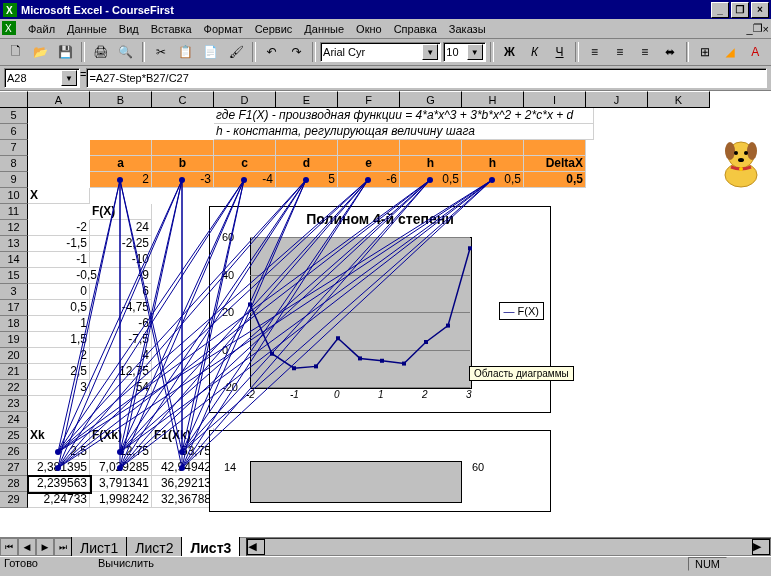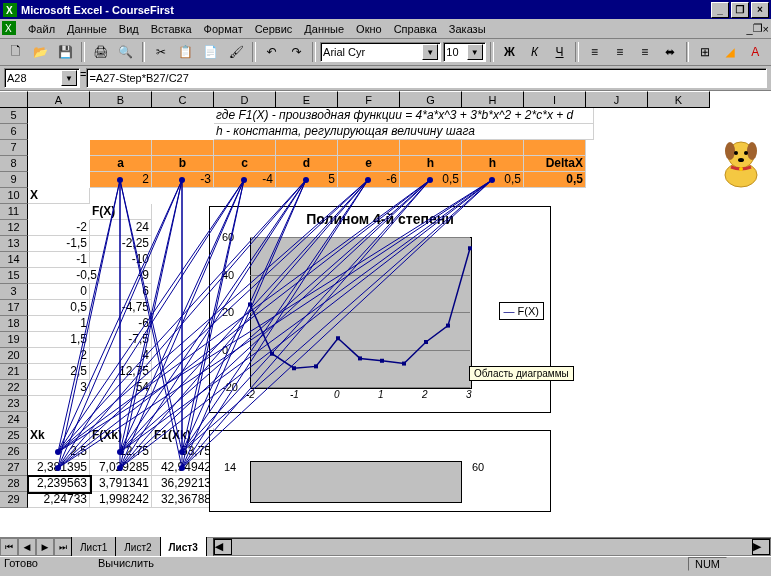--- a/index.html
+++ b/index.html
@@ -26,21 +26,21 @@
 .rh{width:28px;background:#c0c0c0;border-right:1px solid #000;border-bottom:1px solid #808080;text-align:center;line-height:15px;box-sizing:border-box}
 .cells{position:absolute;left:28px;top:17px;right:0;bottom:0}
 .cell{position:absolute;border-right:1px solid #d0d0d0;border-bottom:1px solid #d0d0d0;font-family:Arial,sans-serif;font-size:12px;line-height:15px;padding:0 2px;box-sizing:border-box;height:16px;overflow:hidden;white-space:nowrap}
 .ra{text-align:right}
 .bold{font-weight:bold}
 .orange{background:#ff9933}
 .sel{border:2px solid #000}
 .rowhdrs{position:absolute;left:0;top:17px;width:28px}
 .sheettabs{height:18px;background:#c0c0c0;display:flex;align-items:center;border-top:1px solid #808080}
 .nav{width:16px;height:16px;border:1px solid #808080;background:#c0c0c0;display:flex;align-items:center;justify-content:center;font-size:9px}
-.tab{padding:8px 8px;background:#c0c0c0;border:1px solid #000;border-bottom:none;font-size:10px;margin-left:-1px}
+.tab{padding:8px 8px;background:#c0c0c0;border:1px solid #000;border-bottom:none;font-size:14px;margin-left:-1px}
 .tab.act{background:#fff;font-weight:bold}
 .hsb{flex:1;height:16px;background:#c0c0c0;border:1px inset #808080;margin-left:6px;position:relative}
 .status{height:19px;background:#c0c0c0;display:flex;align-items:flex-start;padding:0 4px;border-top:1px solid #fff}
 .status .sb{padding:0 6px;border:1px inset #c0c0c0}
 .chart{position:absolute;background:#fff;border:1px solid #000}
 .chart .title{text-align:center;font-weight:bold;font-size:14px;padding:4px}
 .chart .plot{position:absolute;background:#c0c0c0;border:1px solid #000}
 svg.lines{position:absolute;left:28px;top:17px;pointer-events:none}
 .legend{position:absolute;border:1px solid #000;background:#fff;padding:2px 4px;font-size:11px}
 .tooltip{position:absolute;background:#ffffe0;border:1px solid #000;padding:1px 4px;font-size:10px}

